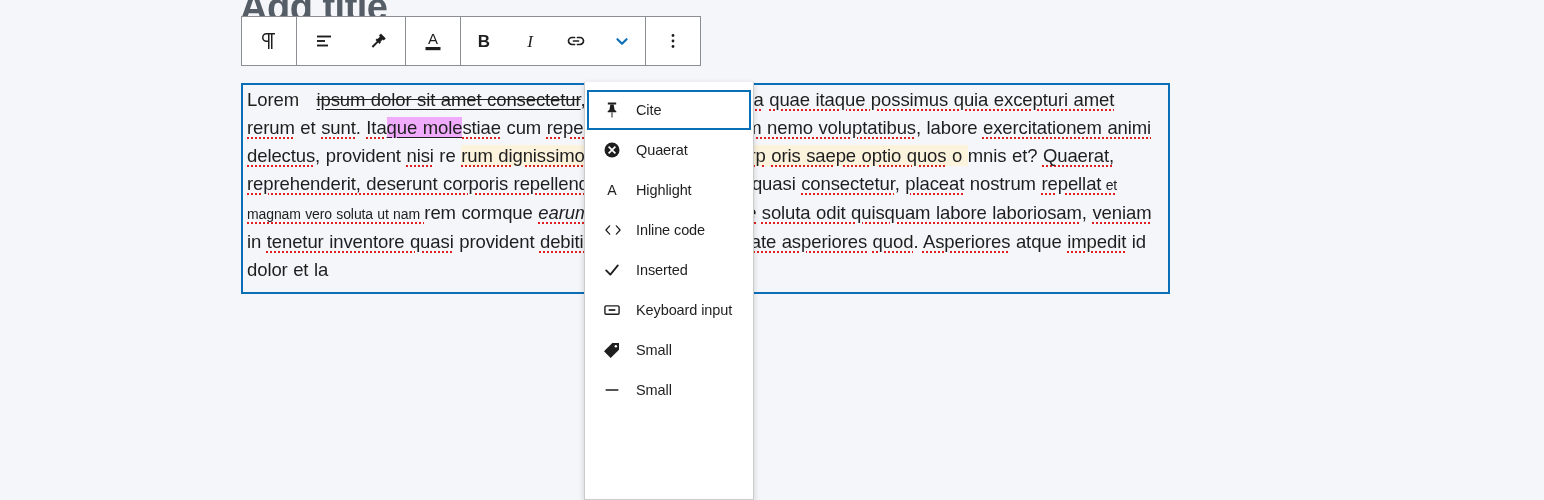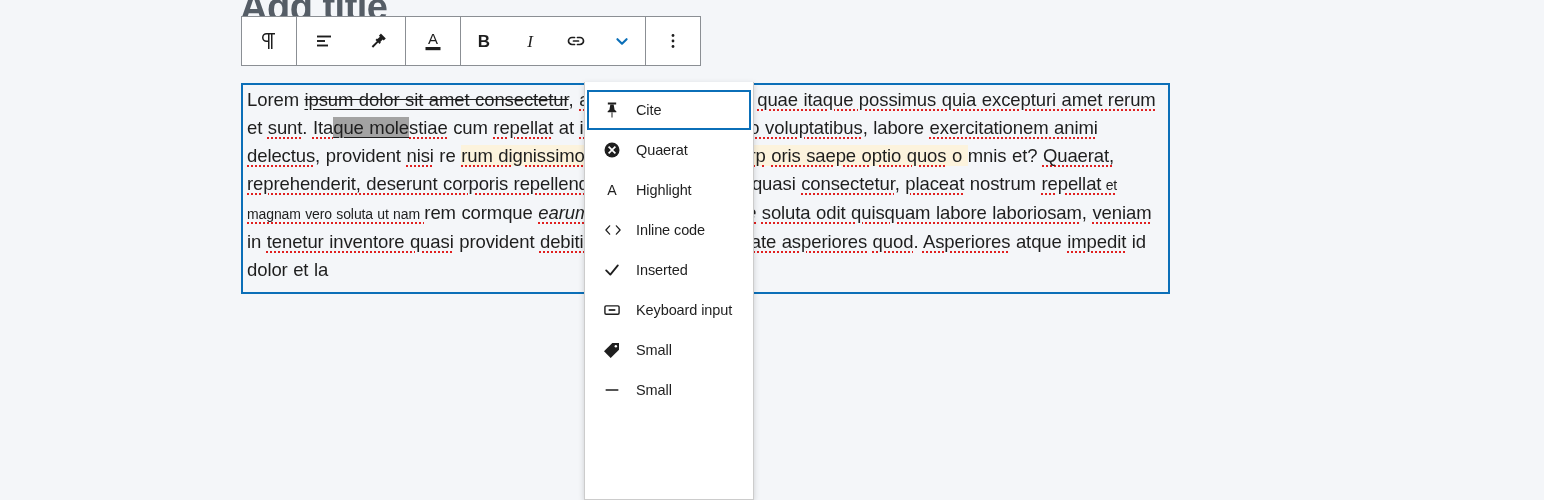--- a/index.html
+++ b/index.html
@@ -78,26 +78,26 @@
     padding-top: 1px;
   }
   
   .sp {
     text-decoration: underline;
     text-decoration-style: dotted;
     text-decoration-color: #e02020;
     text-decoration-thickness: 2px;
     text-underline-offset: 3px;
   }
-  .del { text-decoration: line-through; text-decoration-thickness: 1.5px; }
+  .del { text-decoration: line-through; text-decoration-thickness: 1.5px; margin-left: 12px; }
   .del.sp {
     text-decoration: line-through underline;
     text-decoration-style: solid dotted;
   }
-  .sel { background: #a3a3a3; text-decoration: underline; }
+  .sel { background: #f0abfc; text-decoration: underline; }
   .hl  { background: #fcf3dd; }
   .small-txt { font-size: 14px; }
   .ital { font-style: italic; }
 
   
   .dropdown {
     position: absolute;
     left: 584px; top: 82px;
     width: 170px;
     height: 418px;

